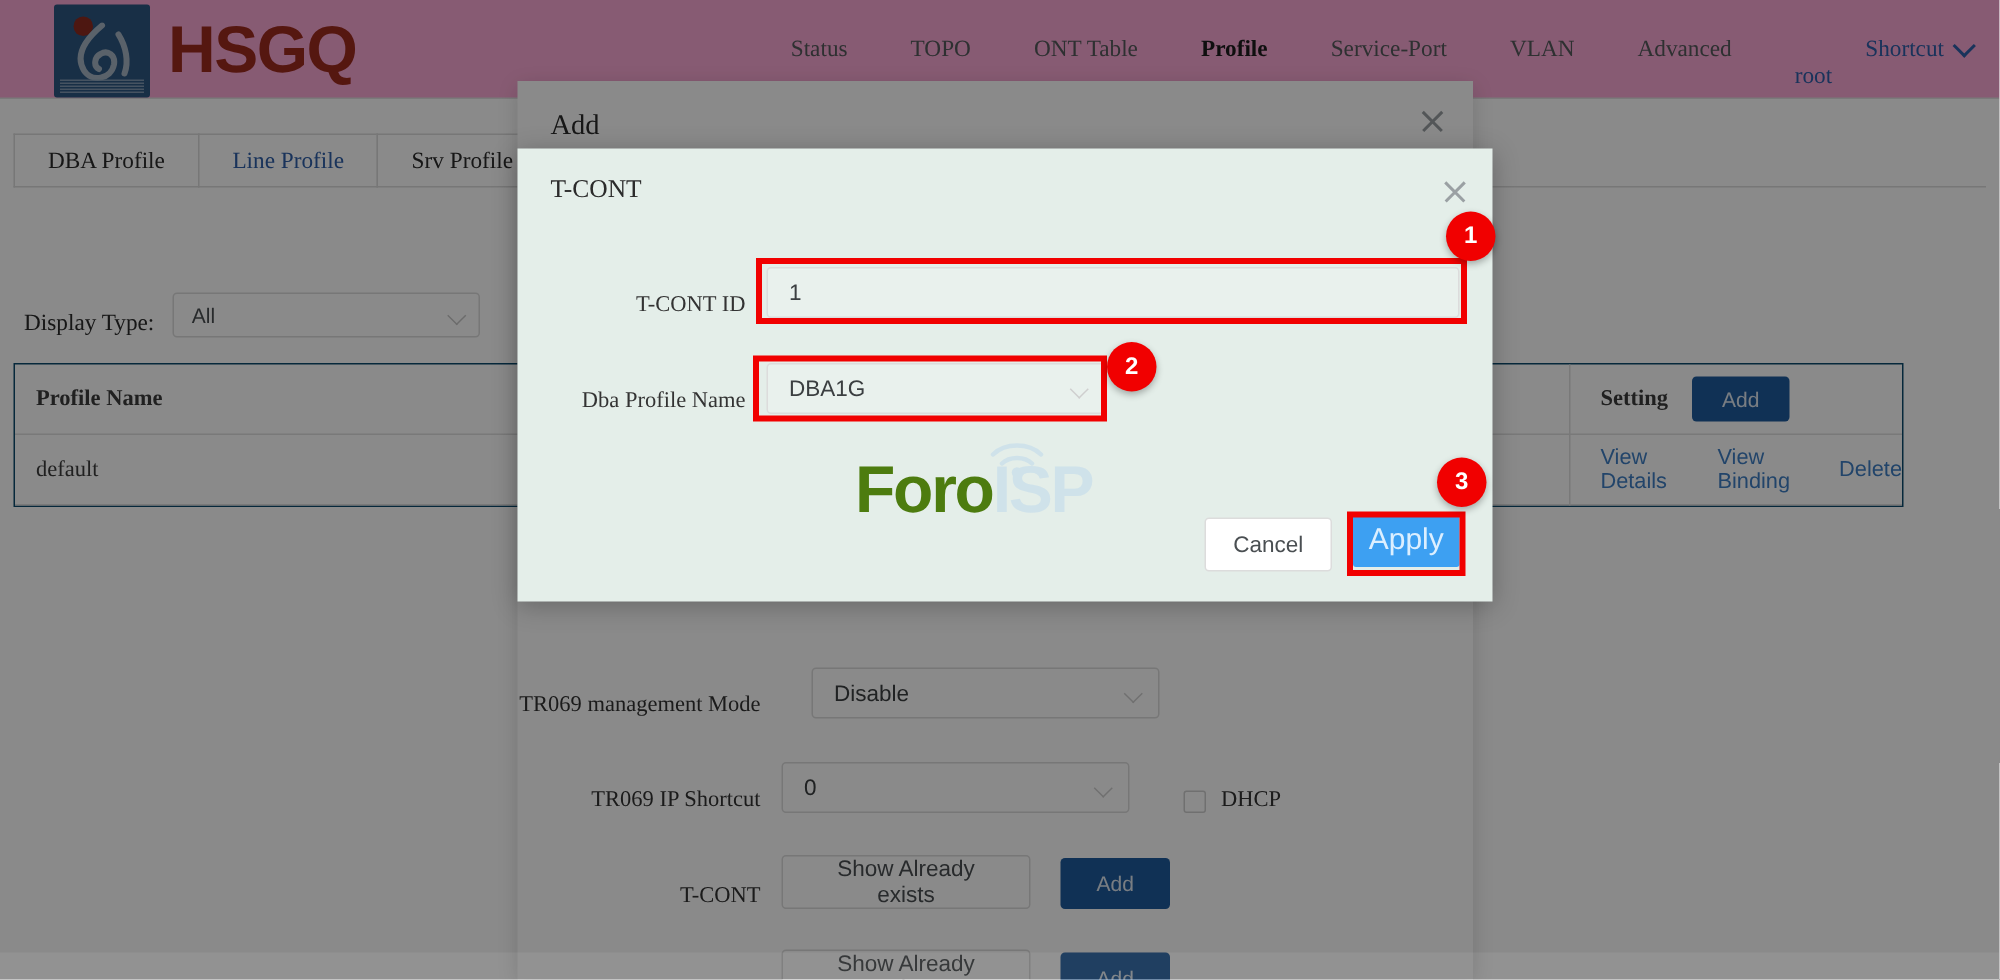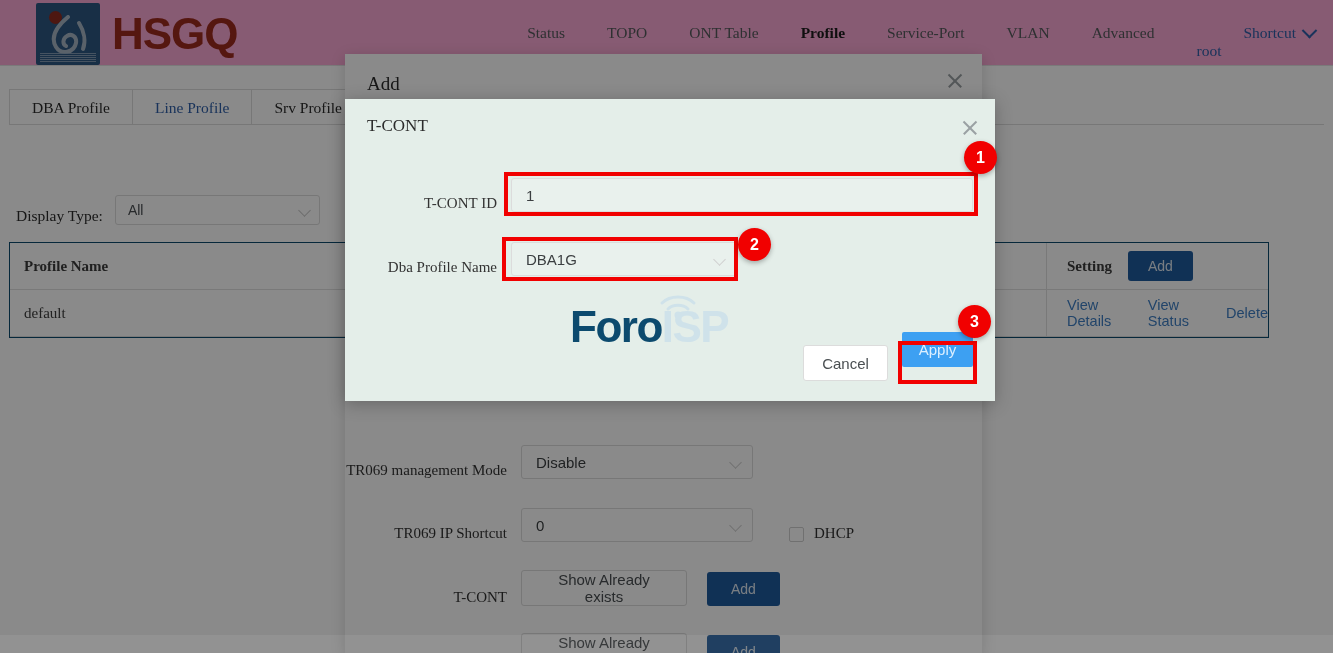--- a/index.html
+++ b/index.html
@@ -241,21 +241,21 @@
     position: absolute; left: 50%; top: 186px; transform: translateX(-50%);
     width: 200px; height: 62px;
     pointer-events: none;
   }
   .wm-text {
     font-family: "Liberation Sans", sans-serif;
     font-weight: bold; font-size: 44px; letter-spacing: -1.5px;
     line-height: 1;
     position: absolute; left: 0; top: 12px;
   }
-  .wm-foro { color: #0c4a6e; }
+  .wm-foro { color: #4d7c0f; }
   .wm-isp  { color: #cfe2ea; }
 
   .tcont .frm-row .fl { width: 166px; color: #333; font-size: 15px; }
 
   
   .ann-box {
     position: absolute; border: 4px solid #f10000; z-index: 70;
     pointer-events: none;
   }
   .ann-badge {
@@ -269,25 +269,25 @@
   }
 
   .btn-cancel {
     position: absolute; left: 803px; top: 345px;
     width: 85px; height: 36px;
     border: 1px solid #dcdcdc; border-radius: 3px; background: #fff;
     font-family: "Liberation Sans", sans-serif; font-size: 15px; color: #4a4f52;
     cursor: pointer; z-index: 62;
   }
   .btn-apply {
-    position: absolute; left: 902px; top: 332px;
+    position: absolute; left: 902px; top: 343px;
     width: 71px; height: 35px;
     background: #3da0f2; color: #dcefff;
     border: none; border-radius: 2px;
-    font-family: "Liberation Sans", sans-serif; font-size: 15px;
+    font-family: "Liberation Sans", sans-serif; font-size: 20px;
     cursor: pointer; z-index: 62;
   }
 </style>
 </head>
 <body>
 
 <div id="page">
 
   <div id="base">
 
@@ -344,31 +344,31 @@
         <div class="c-name">Profile Name</div>
         <div class="c-set">
           <span class="lbl">Setting</span>
           <button class="btn-blue">Add</button>
         </div>
       </div>
       <div class="row body">
         <div class="c-name">default</div>
         <div class="c-set">
           <a href="#" class="lnk">View Details</a>
-          <a href="#" class="lnk">View Status</a>
+          <a href="#" class="lnk">View Binding</a>
           <a href="#" class="lnk">Delete</a>
         </div>
       </div>
     </div>
 
     <div class="add-dialog">
       <div class="dlg-title">Add</div>
       <div class="x-close" style="right:18px; top:18px;"></div>
 
-      <div class="frm-row" style="left:0; top:391px; width:637px;">
+      <div class="frm-row" style="left:0; top:391px; width:637px;gap:20px;">
         <div class="fl">TR069 management Mode</div>
         <div class="ctl" style="width:232px;">
           <span>Disable</span>
           <span class="chev"></span>
         </div>
       </div>
 
       <div class="frm-row" style="left:0; top:454px; width:637px;">
         <div class="fl">TR069 IP Shortcut</div>
         <div class="ctl" style="width:232px;">

